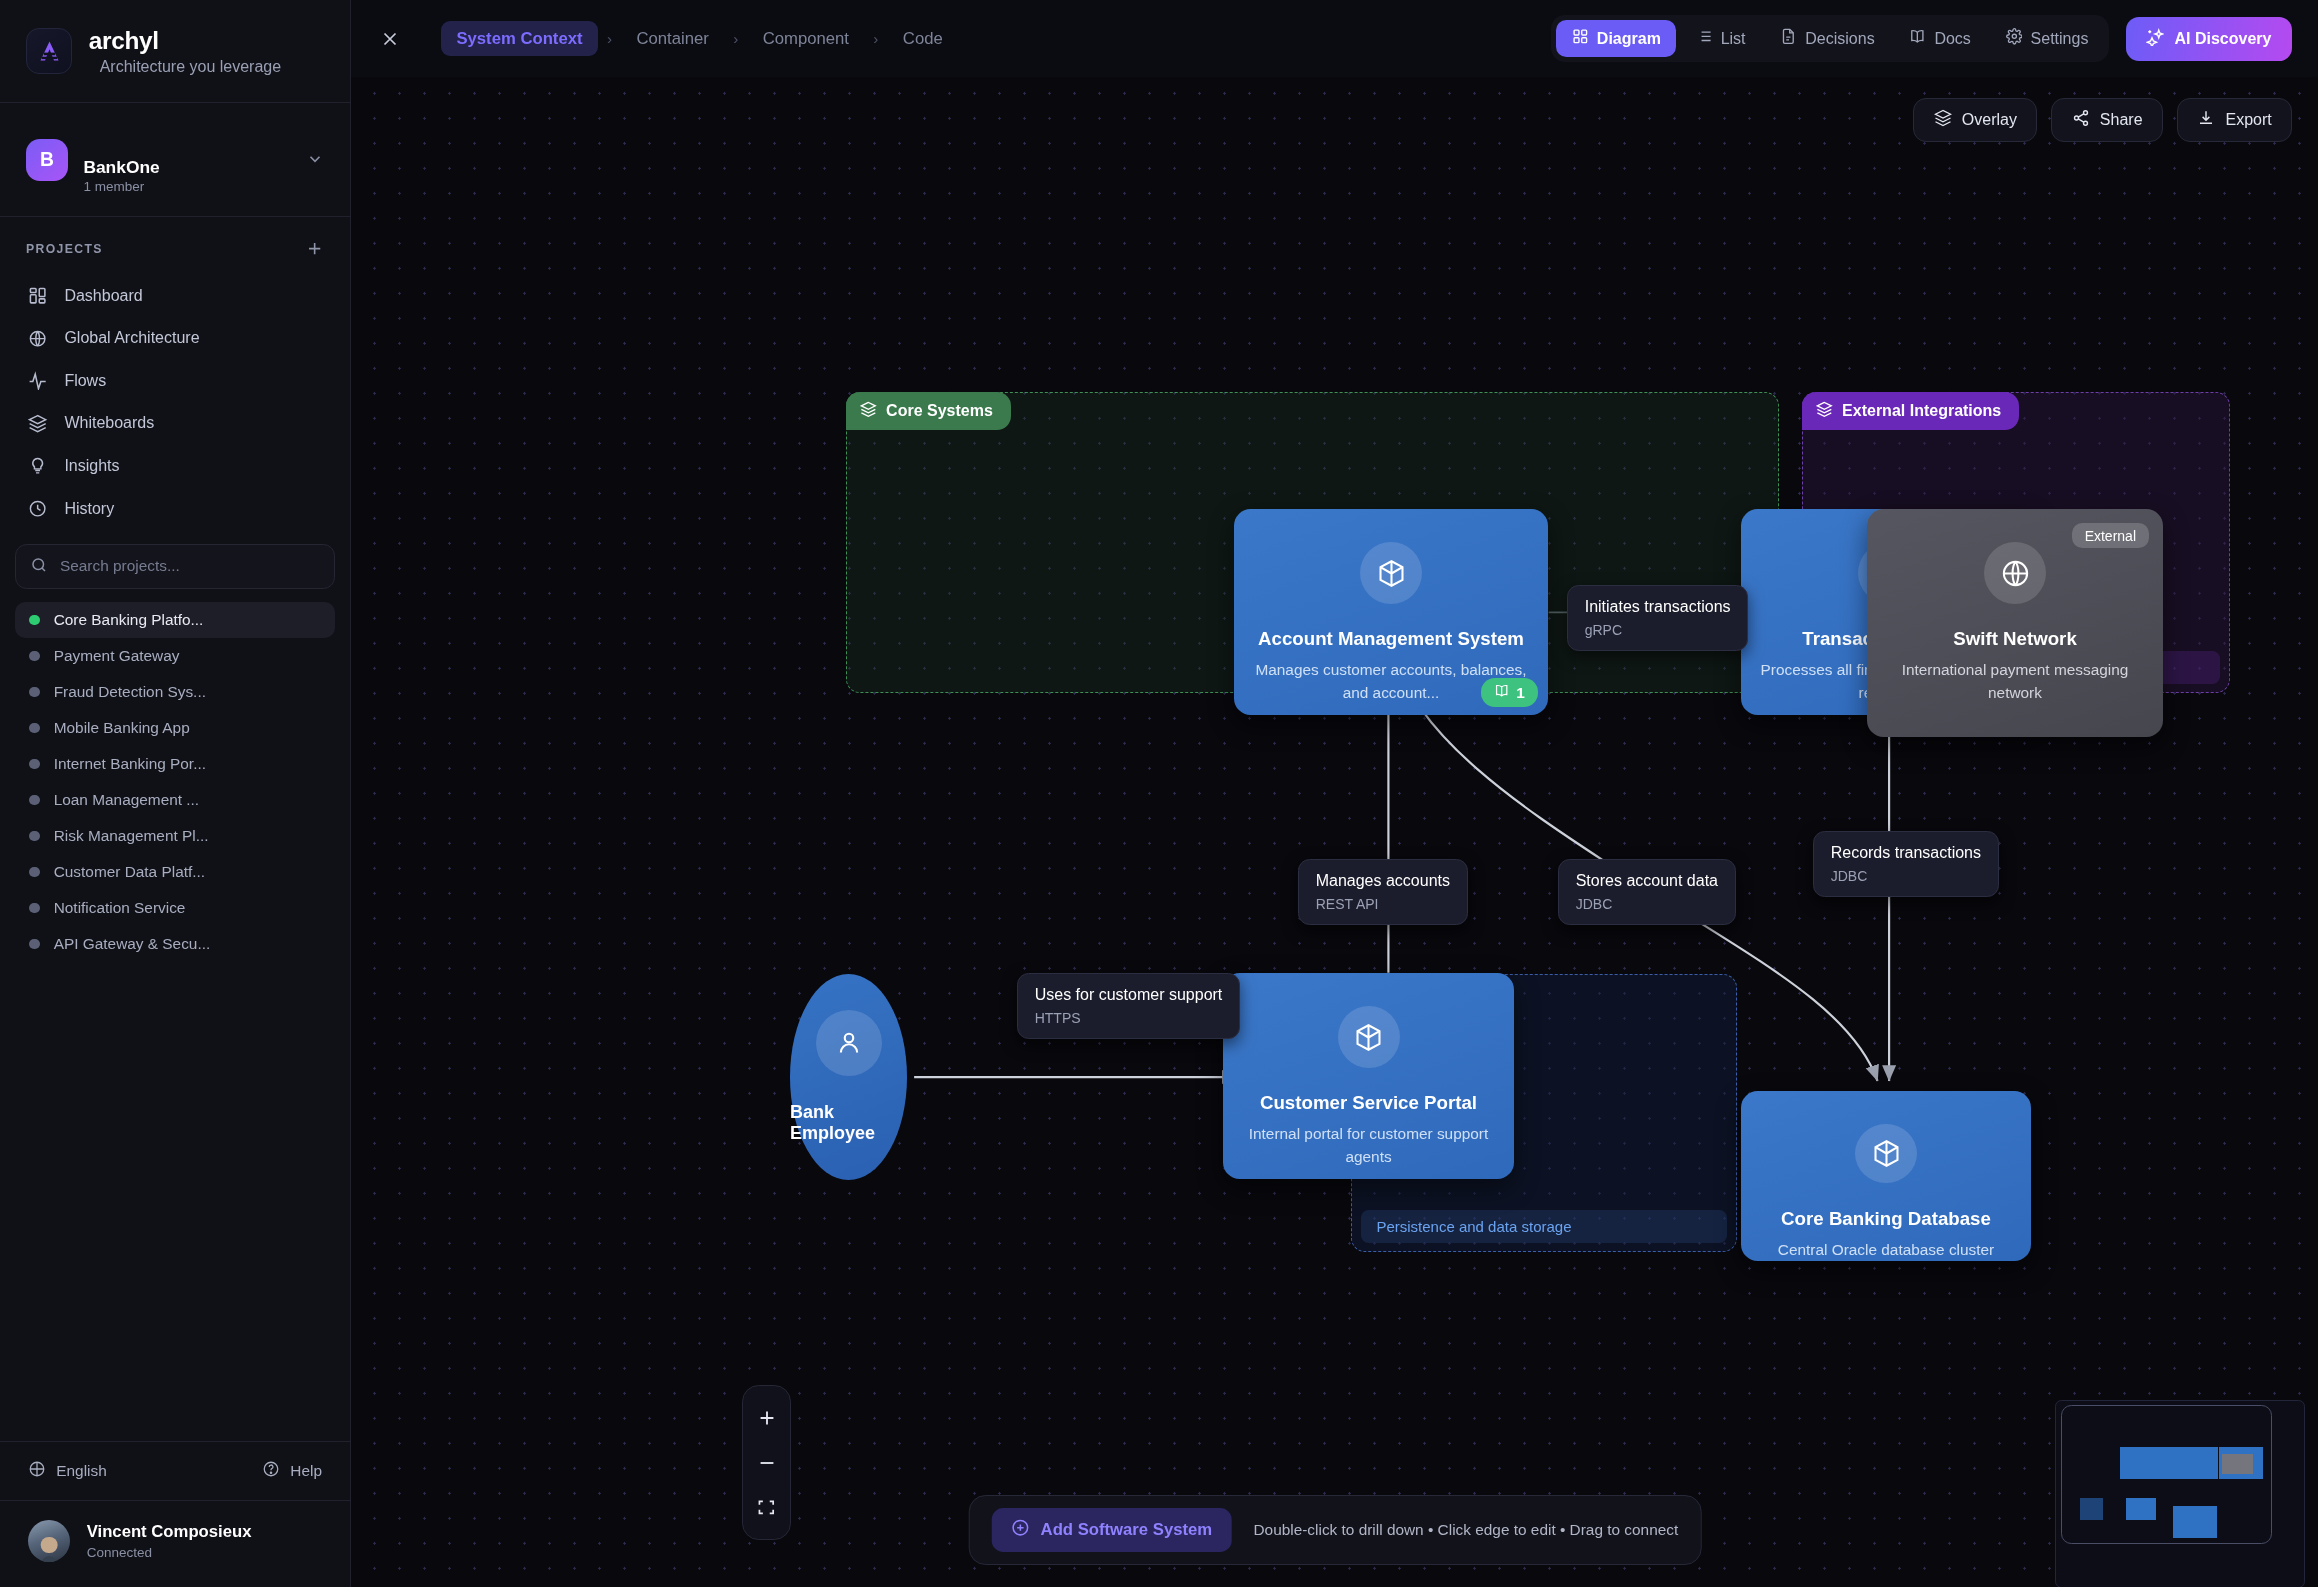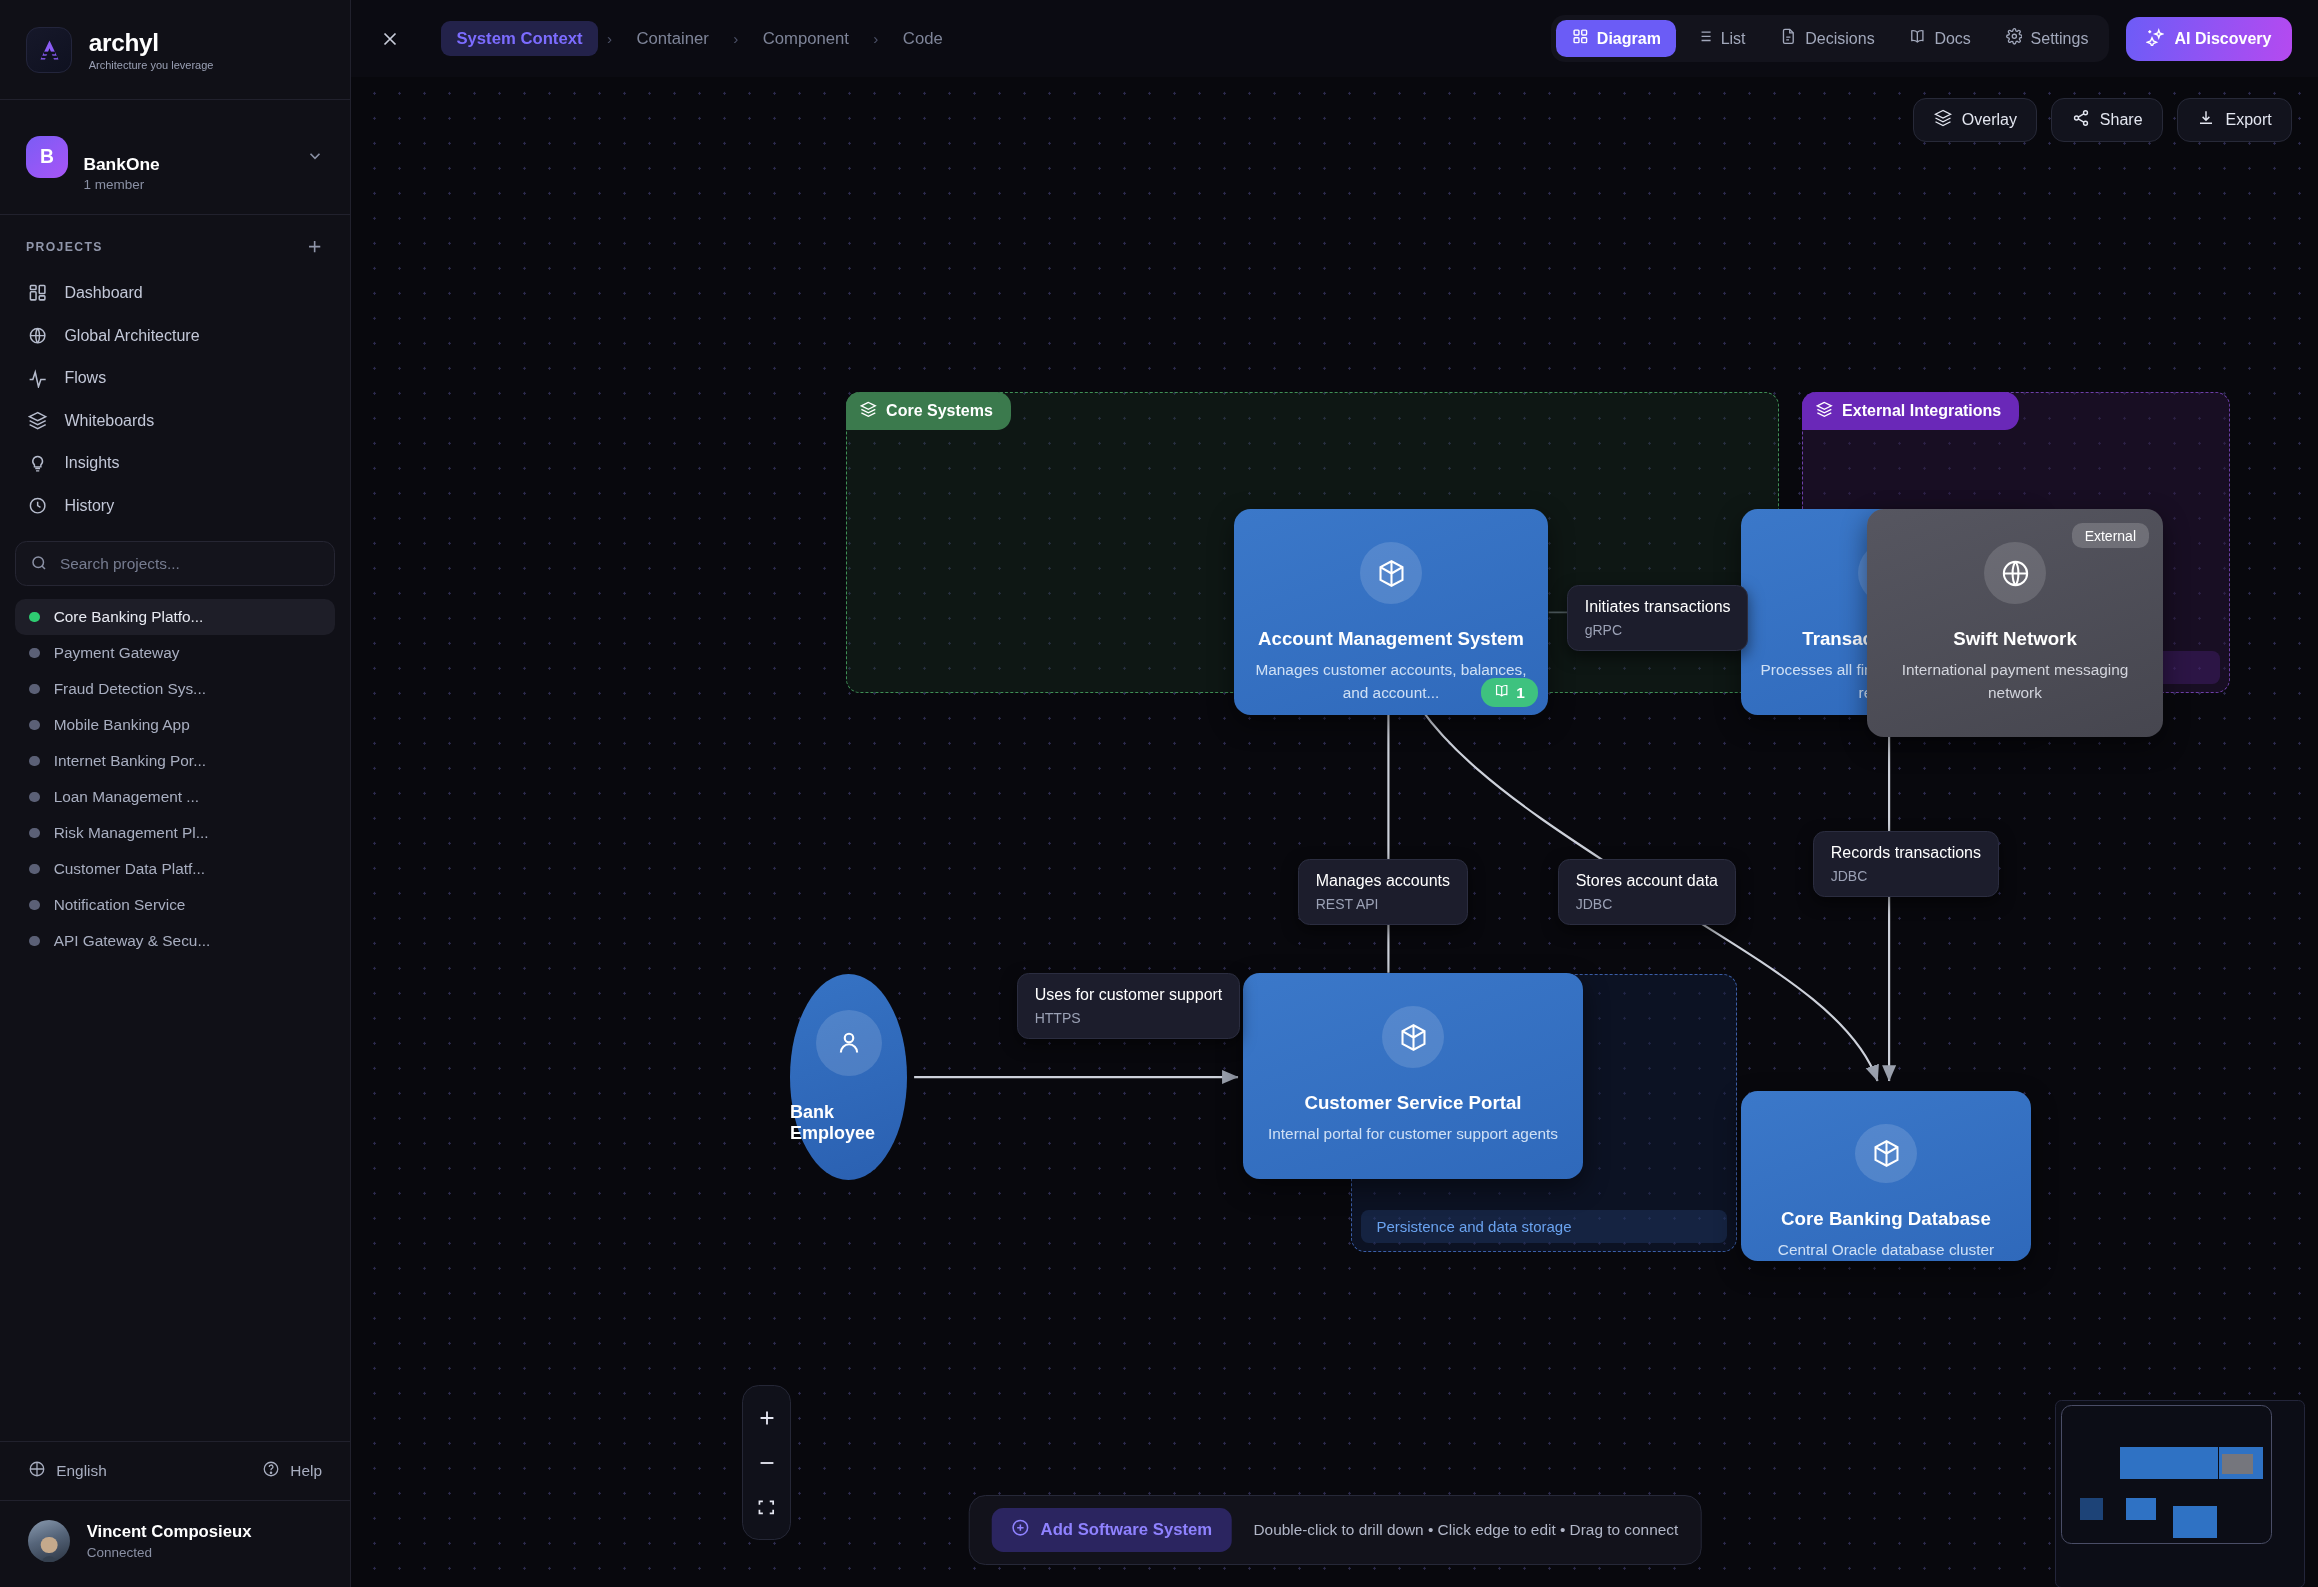--- a/index.html
+++ b/index.html
@@ -26,21 +26,21 @@
     border-bottom: 0.6px solid #21212d;
   }
   .brand-logo {
     width: 46px; height: 46px; border-radius: 13px;
     background: linear-gradient(145deg,#16182a,#0f1120);
     border: 0.6px solid #23253c;
     display: flex; align-items: center; justify-content: center;
     flex: 0 0 46px;
   }
   .brand-text .t1 { font-size: 24.4px; font-weight: bold; letter-spacing: -0.3px; color: #ffffff; }
-  .brand-text .t2 { font-size: 11px; color: #9aa0b4; margin-top: 2.6px; }
+  .brand-text .t2 { font-size: 16px; color: #9aa0b4; margin-top: 2.6px; margin-left: 11px; }
 
   .org {
     display: flex; align-items: center; gap: 15.4px;
     padding: 22px 26px;
     border-bottom: 0.6px solid #21212d;
     cursor: pointer;
   }
   .org-avatar {
     width: 42px; height: 42px; border-radius: 14px;
     background: linear-gradient(140deg,#7b5cf5,#a855f7);
@@ -220,21 +220,21 @@
   .node .ndesc { font-size: 15.4px; color: #cfe0f5; text-align: center; margin-top: 9px; line-height: 1.45; padding: 0 16.7px; }
   .node-badge {
     position: absolute; right: 10.3px; bottom: 7.7px;
     background: #3ec27f; color: #fff; border-radius: 14px;
     display: flex; align-items: center; gap: 6.4px;
     padding: 5.1px 13px; font-size: 15.4px; font-weight: bold;
   }
 
   .n-ams { left: 883px; top: 432px; width: 314px; height: 206px; }
   .n-txe { left: 1390px; top: 432px; width: 295px; height: 206px; }
-  .n-csp { left: 892px; top: 896px; width: 340px; height: 206px; }
+  .n-csp { left: 872px; top: 896px; width: 291px; height: 206px; }
   .n-cbd { left: 1390px; top: 1014px; width: 290px; height: 170px; }
 
   .n-swift {
     left: 1516px; top: 432px; width: 296px; height: 228px;
     background: linear-gradient(160deg,#565660,#46464f);
   }
   .n-swift .ndesc { color: #d3d5dd; }
   .ext-tag {
     position: absolute; right: 14px; top: 14px;
     background: rgba(255,255,255,0.18); color: #fff;

